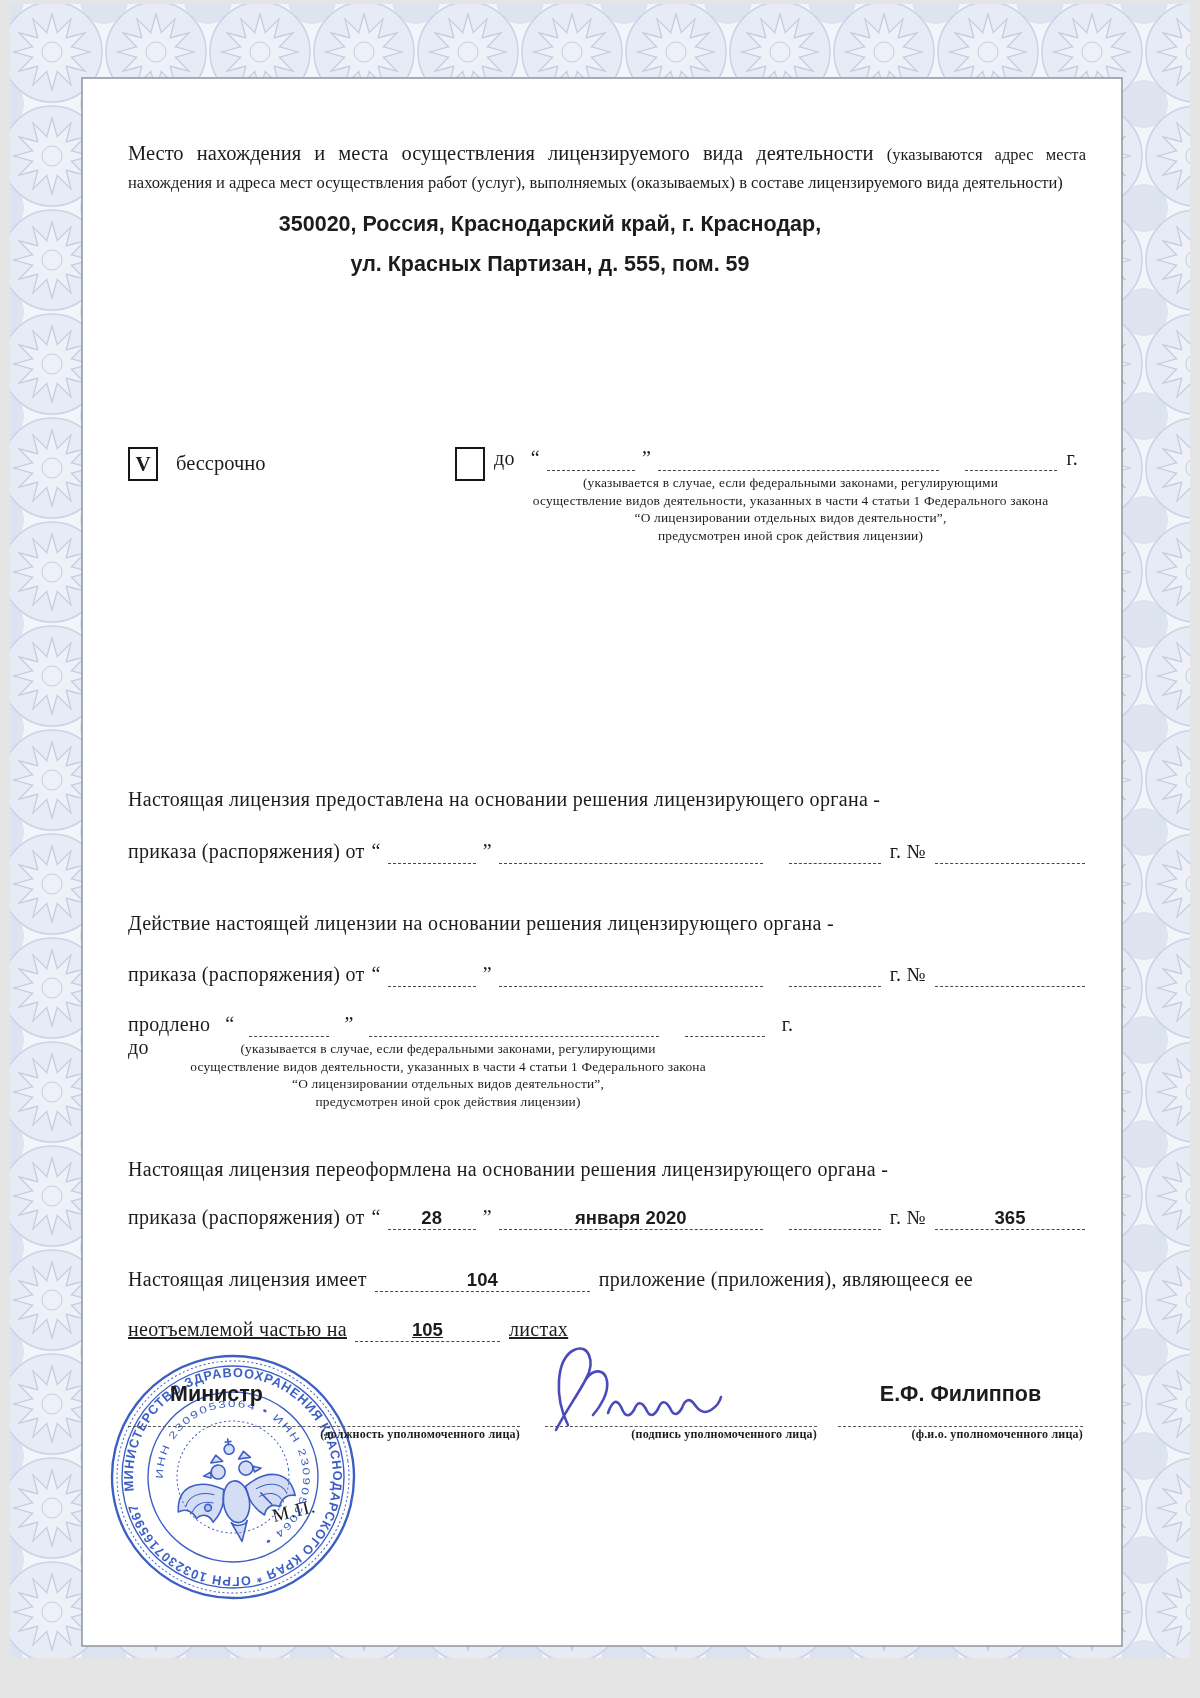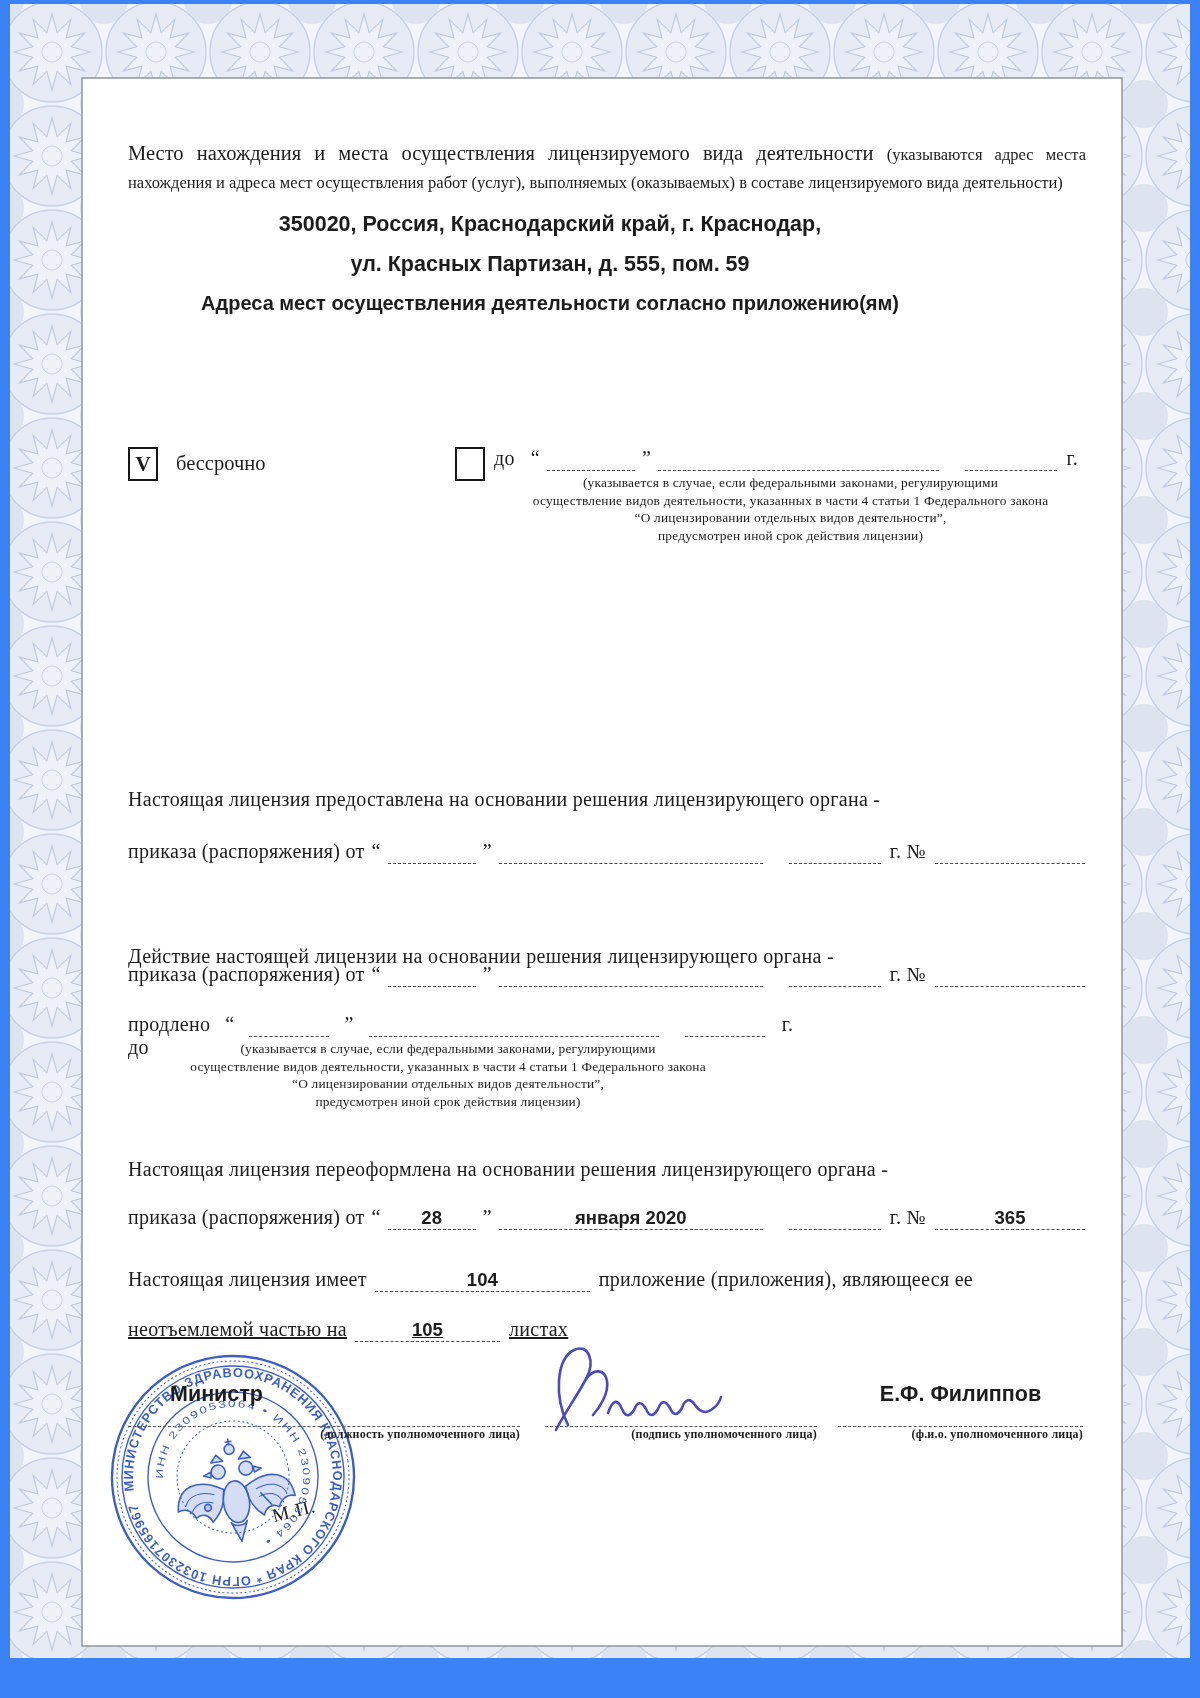--- a/index.html
+++ b/index.html
@@ -1,16 +1,16 @@
 <!DOCTYPE html>
 <html><head>
 <meta charset="utf-8">
 <style>
   html,body{margin:0;padding:0;background:#ffffff;}
-  .page{position:relative;width:1200px;height:1698px;background:#3b82f6;overflow:hidden;
+  .page{position:relative;width:1200px;height:1698px;background:#e5e5e5;overflow:hidden;
         font-family:"Liberation Serif","DejaVu Serif",serif;color:#1c1c1c;}
   .abs{position:absolute;}
   .z2{z-index:2;}
   .intro{font-size:20px;letter-spacing:.3px;white-space:nowrap;}
   .flexrow{display:flex;align-items:baseline;font-size:20px;letter-spacing:.3px;z-index:2;}
   .blank{border-bottom:1px dashed #474747;display:inline-block;}
   .blank.flexi{flex:1;}
   .w80{width:80px;flex:0 0 80px;}
   .w88{width:88px;flex:0 0 88px;}
   .w92{width:92px;flex:0 0 92px;}
@@ -66,21 +66,20 @@
   </svg>
 
   <div class="abs loc" style="left:128px;top:140px;width:958px;">
     <span>Место нахождения и места осуществления лицензируемого вида деятельности </span>
     <span class="note">(указываются адрес места нахождения и адреса мест осуществления работ (услуг), выполняемых (оказываемых) в составе лицензируемого вида деятельности)</span>
   </div>
 
   <div class="abs addr" style="left:70px;top:212px;width:960px;">
     <div class="l1">350020, Россия, Краснодарский край, г. Краснодар,</div>
     <div class="l2">ул. Красных Партизан, д. 555, пом. 59</div>
-    <div class="l3">Адреса мест осуществления деятельности согласно приложению(ям)</div>
   </div>
 
   <div class="abs checkbox" style="left:128px;top:447px;z-index:2;">
     <span>V</span>
   </div>
   <div class="abs" style="left:176px;top:452px;font-size:20.5px;z-index:2;">бессрочно</div>
 
   <div class="abs flexrow" style="left:455px;top:447px;width:632px;">
     <span class="checkbox" style="align-self:center;">&nbsp;</span>
     <span class="lbl ml18">до</span>
@@ -104,21 +103,21 @@
     <span>приказа (распоряжения) от</span>
     <span class="q">“</span>
     <span class="blank w88">&nbsp;</span>
     <span class="q">”</span>
     <span class="blank flexi">&nbsp;</span>
     <span class="blank w92 ml26">&nbsp;</span>
     <span class="lbl">г. №</span>
     <span class="blank w150">&nbsp;</span>
   </div>
 
-  <div class="abs intro z2" style="left:128px;top:912px;margin-top:33px;">Действие настоящей лицензии на основании решения лицензирующего органа -</div>
+  <div class="abs intro z2" style="left:128px;top:912px;">Действие настоящей лицензии на основании решения лицензирующего органа -</div>
   <div class="abs flexrow" style="left:128px;top:963px;width:957px;">
     <span>приказа (распоряжения) от</span>
     <span class="q">“</span>
     <span class="blank w88">&nbsp;</span>
     <span class="q">”</span>
     <span class="blank flexi">&nbsp;</span>
     <span class="blank w92 ml26">&nbsp;</span>
     <span class="lbl">г. №</span>
     <span class="blank w150">&nbsp;</span>
   </div>

